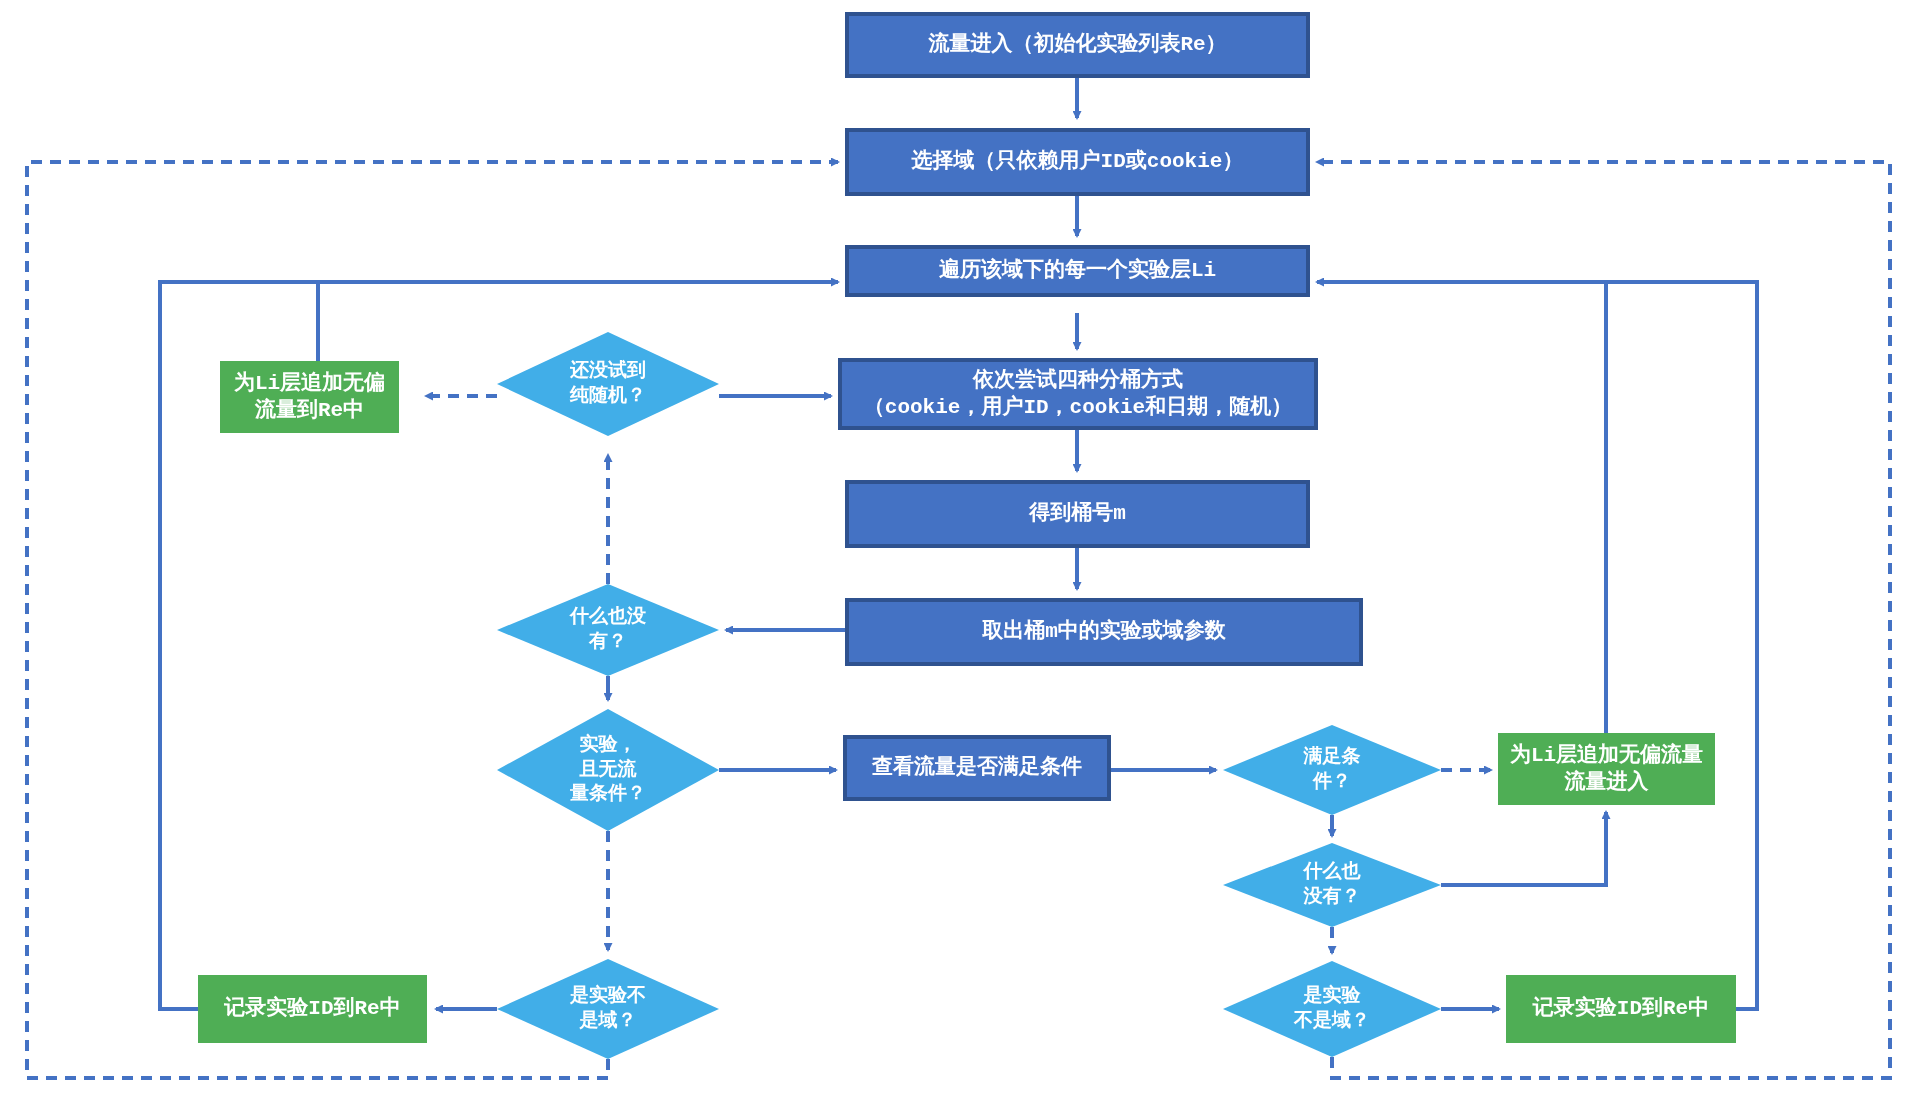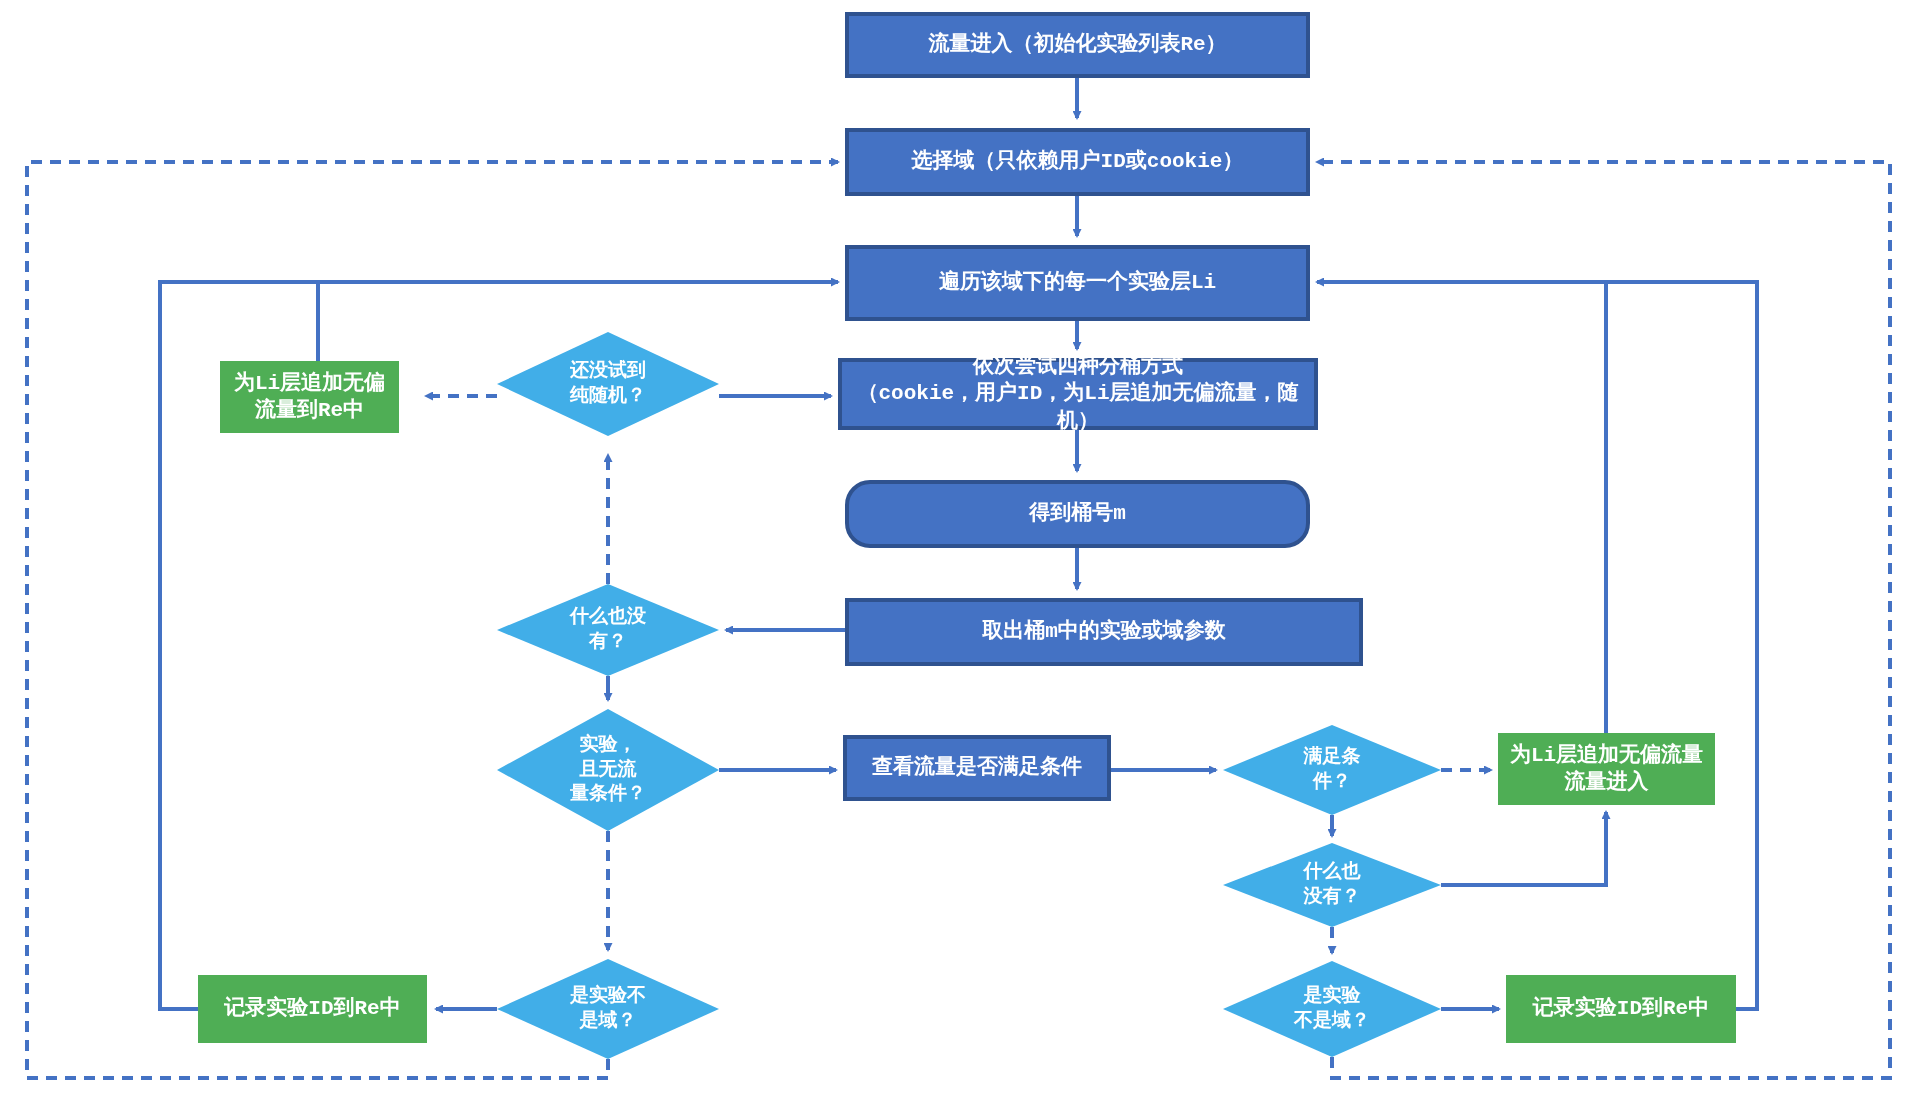--- a/index.html
+++ b/index.html
@@ -74,24 +74,24 @@
     <path class="conn dashed" marker-end="url(#arrow)" d="M1332,927 V953"></path>
     <path class="conn" marker-end="url(#arrow)" d="M1441,885 H1606 V812"></path>
     <path class="conn" d="M1606,733 V282"></path>
     <path class="conn" marker-end="url(#arrow)" d="M1736,1009 H1757 V282 H1317"></path>
     <path class="conn" marker-end="url(#arrow)" d="M1441,1009 H1499"></path>
     <path class="conn dashed" marker-end="url(#arrow)" d="M1332,1057 V1078 H1890 V162 H1317"></path>
   </svg>
 
   <div class="node process" style="left:845px;top:12px;width:465px;height:66px;">流量进入（初始化实验列表Re）</div>
   <div class="node process" style="left:845px;top:128px;width:465px;height:68px;text-align:center;">选择域（只依赖用户ID或cookie）</div>
-  <div class="node process" style="left:845px;top:245px;width:465px;height:76px;">遍历该域下的每一个实验层Li</div>
+  <div class="node process" style="left:845px;top:245px;width:465px;height:52px;">遍历该域下的每一个实验层Li</div>
   <div class="node process" style="left:838px;top:358px;width:480px;height:72px;">依次尝试四种分桶方式
-（cookie，用户ID，为Li层追加无偏流量，随机）</div>
-  <div class="node process" style="left:845px;top:480px;width:465px;height:68px;border-radius:25px;">得到桶号m</div>
+（cookie，用户ID，cookie和日期，随机）</div>
+  <div class="node process" style="left:845px;top:480px;width:465px;height:68px;">得到桶号m</div>
   <div class="node process" style="left:845px;top:598px;width:518px;height:68px;">取出桶m中的实验或域参数</div>
   <div class="node process" style="left:843px;top:735px;width:268px;height:66px;">查看流量是否满足条件</div>
 
   <div class="node decision" style="left:497px;top:332px;width:222px;height:104px;">还没试到
 纯随机？</div>
   <div class="node decision" style="left:497px;top:584px;width:222px;height:92px;">什么也没
 有？</div>
   <div class="node decision" style="left:497px;top:709px;width:222px;height:122px;">实验，
 且无流
 量条件？</div>

